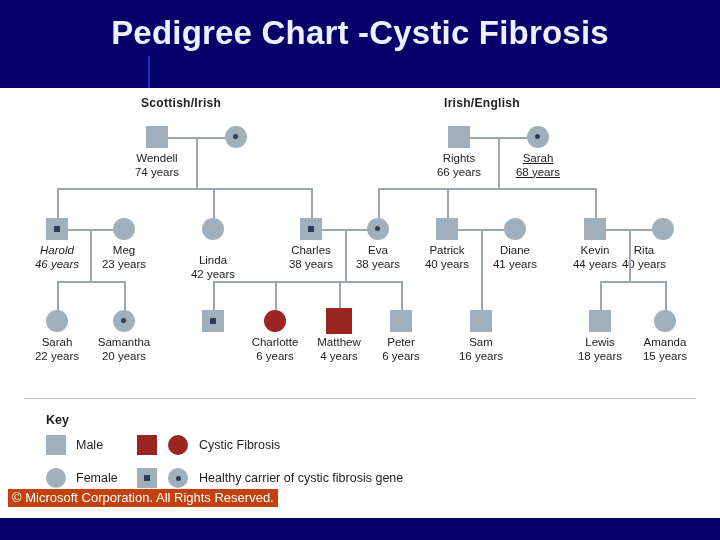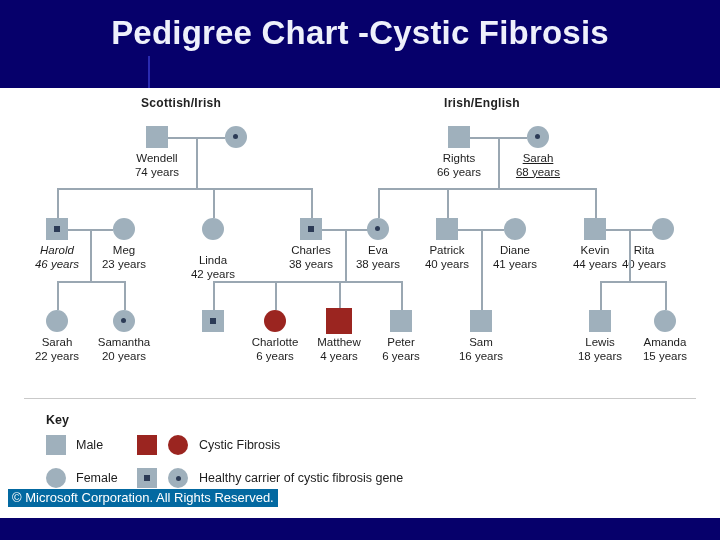--- a/index.html
+++ b/index.html
@@ -27,21 +27,21 @@
     letter-spacing:.2px;
     white-space:nowrap;
   }
   
   .bottom-band{
     position:absolute;left:0;top:518px;width:720px;height:22px;
     background:#06006b;
   }
   .copyright{
     position:absolute;left:8px;top:489px;
-    background:#0369a1;color:#ffffff;
+    background:#c2410c;color:#ffffff;
     font-size:13px;
     padding:1px 4px 2px 4px;
     white-space:nowrap;
     font-family:"Liberation Sans", sans-serif;
   }
   
   .chart{
     position:absolute;left:0;top:88px;width:720px;height:400px;
     background:#ffffff;
   }

